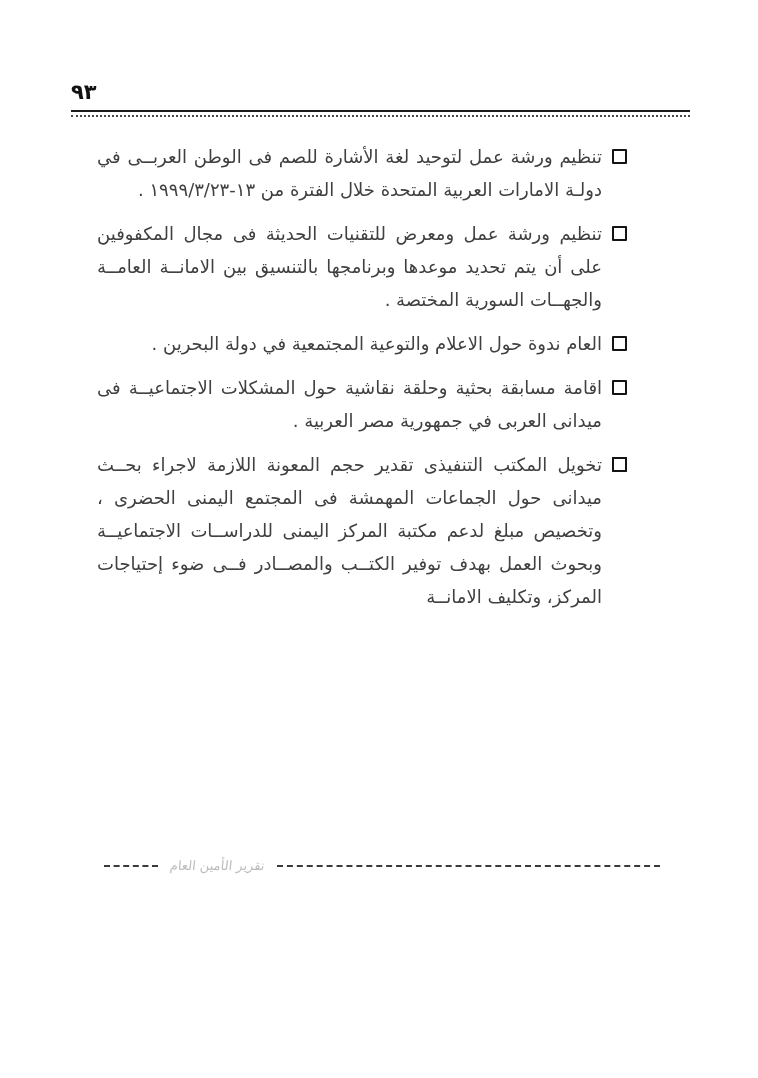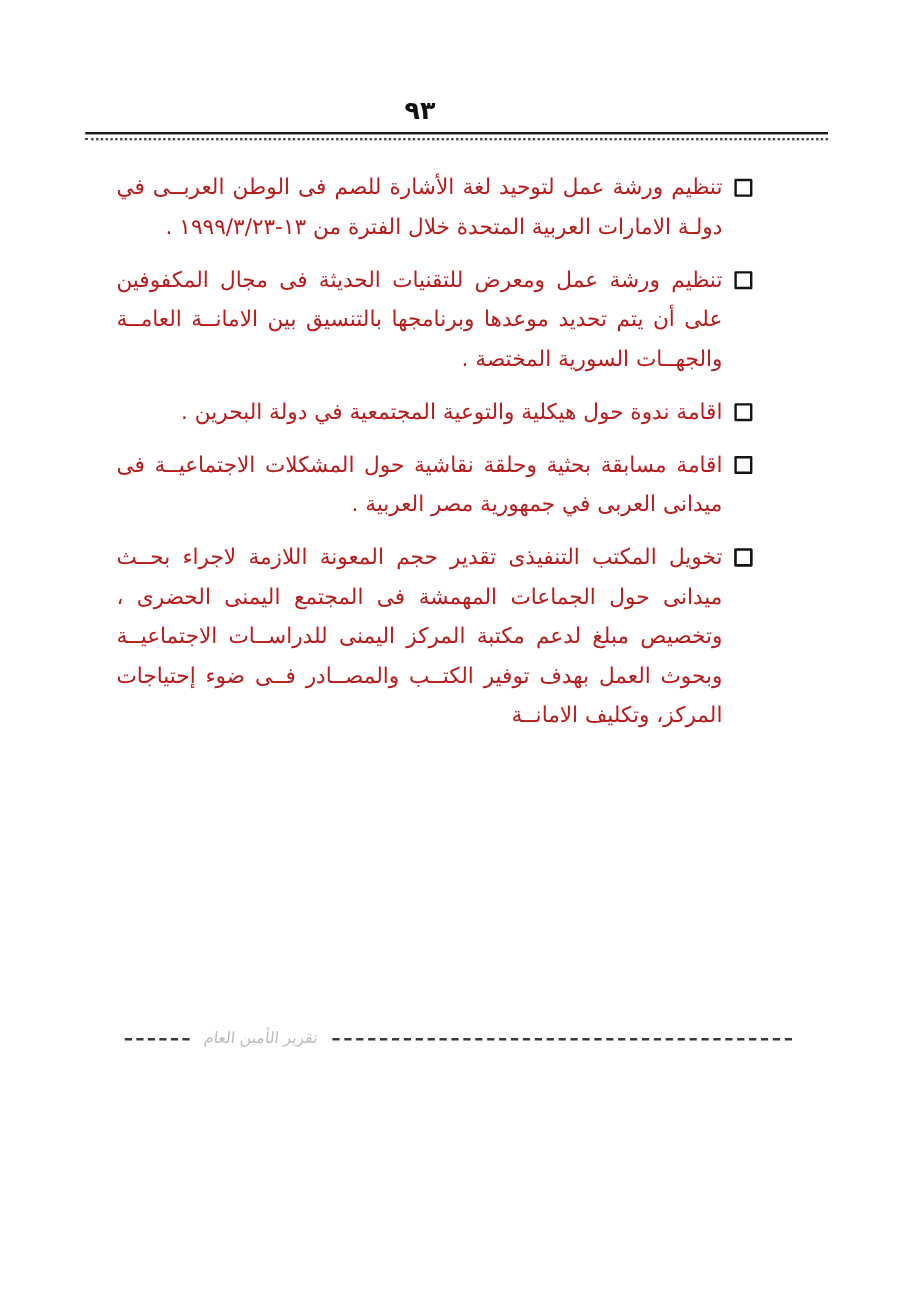--- a/index.html
+++ b/index.html
@@ -7,21 +7,21 @@
     width: 758px; height: 1078px;
     background: #ffffff;
     position: relative;
     font-family: "DejaVu Sans", sans-serif;
     color: #111;
     overflow: hidden;
   }
   .page-number {
     position: absolute;
     top: 80px; left: 71px; width: 558px;
-    text-align: center;
+    text-align: left;
     font-size: 21px;
     font-weight: bold;
     letter-spacing: 2px;
     color: #121212;
   }
   .header-rule {
     position: absolute;
     top: 110px; left: 71px; width: 619px; height: 3px;
     border-top: 2px solid #1b1b1b;
     border-bottom: 2px dotted #4a4a4a;
@@ -31,21 +31,21 @@
     top: 140px; left: 97px; width: 551px;
     direction: rtl;
   }
   .bullet-item {
     position: relative;
     padding-right: 46px;
     margin: 0 0 11px 0;
     font-size: 18px;
     line-height: 33px;
     text-align: justify;
-    color: #b91c1c;
+    color: #404040;
   }
   .bullet-square {
     position: absolute;
     right: 21px; top: 9px;
     width: 11px; height: 11px;
     border: 2px solid #141414;
     border-radius: 1px;
     background: #fff;
   }
   .footer {
@@ -78,21 +78,21 @@
   <div class="bullet-item">
     <span class="bullet-square"></span>
     <span>تنظيم ورشة عمل لتوحيد لغة الأشارة للصم فى الوطن العربــى في دولـة الامارات العربية المتحدة خلال الفترة من ١٣-١٩٩٩/٣/٢٣ .</span>
   </div>
   <div class="bullet-item">
     <span class="bullet-square"></span>
     <span>تنظيم ورشة عمل ومعرض للتقنيات الحديثة فى مجال المكفوفين على أن يتم تحديد موعدها وبرنامجها بالتنسيق بين الامانــة العامــة والجهــات السورية المختصة .</span>
   </div>
   <div class="bullet-item">
     <span class="bullet-square"></span>
-    <span>اقامة ندوة حول هيكلية والتوعية المجتمعية في دولة البحرين .</span>
+    <span>العام ندوة حول الاعلام والتوعية المجتمعية في دولة البحرين .</span>
   </div>
   <div class="bullet-item">
     <span class="bullet-square"></span>
     <span>اقامة مسابقة بحثية وحلقة نقاشية حول المشكلات الاجتماعيــة فى ميدانى العربى في جمهورية مصر العربية .</span>
   </div>
   <div class="bullet-item">
     <span class="bullet-square"></span>
   </div>
   <div class="bullet-item">
     <span class="bullet-square"></span>

